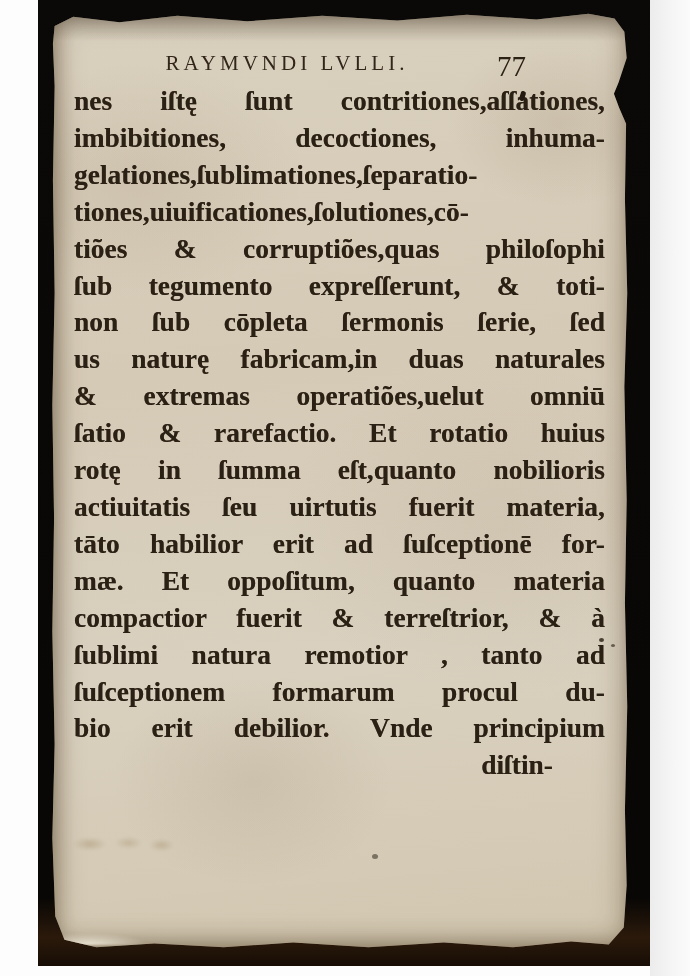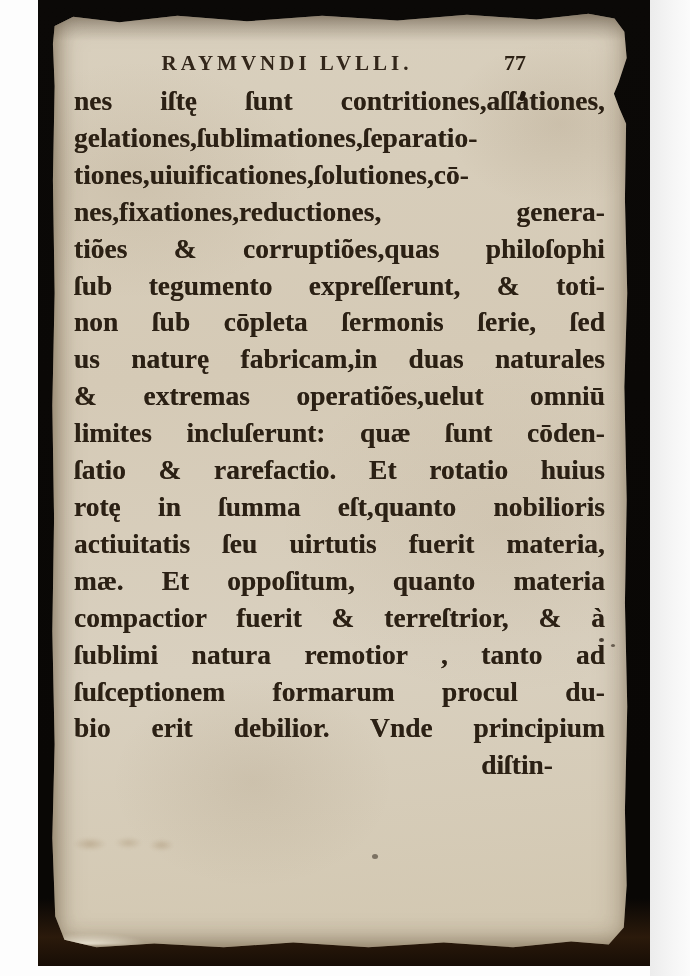--- a/index.html
+++ b/index.html
@@ -40,29 +40,29 @@
       99.3% 85%, 99.6% 93%, 99.1% 97.5%, 96.5% 99.3%,
       90% 99.0%, 80% 99.6%, 68% 99.1%, 55% 99.6%, 42% 99.1%, 30% 99.6%,
       18% 99.2%, 8% 99.6%, 2.5% 98.8%, 0.9% 96.3%,
       0.4% 88%, 0.8% 78%, 0.4% 66%, 0.7% 54%, 0.4% 42%, 0.8% 30%, 0.5% 18%, 0.8% 8%, 0.5% 3.5%
     );
     box-shadow:inset 0 0 34px rgba(70,48,22,.35), inset 0 -10px 22px rgba(70,48,22,.28), inset 8px 0 18px rgba(70,48,22,.22);
     color:var(--ink);
   }
   .header-row{
     position:absolute;left:24px;top:40px;width:530px;height:30px;
-    font-weight:bold;font-size:21px;letter-spacing:4px;
+    font-weight:normal;font-size:21px;letter-spacing:4px;
   }
   .header-title{
     position:absolute;left:0;width:100%;text-align:center;
     transform:translateX(-52px);
     color:#32261a;
   }
   .page-number{
-    position:absolute;right:78px;top:-1px;font-size:22px;letter-spacing:0;
+    position:absolute;right:78px;top:-1px;font-size:29px;letter-spacing:0;
     color:#2c2115;
   }
   .text-block{
     position:absolute;left:24px;top:72px;width:531px;
     font-size:27.5px;font-weight:bold;line-height:36.9px;
     color:var(--ink);
     text-shadow:0 0 0.6px rgba(43,32,20,.55);
   }
   .line{
     width:100%;white-space:nowrap;
@@ -105,32 +105,32 @@
   <div class="paper">
     <div class="edge-shadow-top"></div>
 
     <div class="header-row">
       <div class="header-title">RAYMVNDI LVLLI.</div>
       <div class="page-number">77</div>
     </div>
 
     <div class="text-block">
       <div class="line">nes iſtę ſunt contritiones,aſſationes,</div>
+      <div class="line">imbibitiones, decoctiones, inhuma-</div>
       <div class="line">gelationes,ſublimationes,ſeparatio-</div>
       <div class="line">tiones,uiuificationes,ſolutiones,cō-</div>
-      <div class="line">nes,fixationes,reductiones, genera-</div>
       <div class="line">tiões &amp; corruptiões,quas philoſophi</div>
       <div class="line">ſub tegumento expreſſerunt, &amp; toti-</div>
       <div class="line">non ſub cōpleta ſermonis ſerie, ſed</div>
       <div class="line">us naturę fabricam,in duas naturales</div>
       <div class="line">&amp; extremas operatiões,uelut omniū</div>
-      <div class="line">limites incluſerunt: quæ ſunt cōden-</div>
       <div class="line">ſatio &amp; rarefactio. Et rotatio huius</div>
       <div class="line">rotę in ſumma eſt,quanto nobilioris</div>
       <div class="line">actiuitatis ſeu uirtutis fuerit materia,</div>
+      <div class="line">tāto habilior erit ad ſuſceptionē for-</div>
       <div class="line">mæ. Et oppoſitum, quanto materia</div>
       <div class="line">compactior fuerit &amp; terreſtrior, &amp; à</div>
       <div class="line">ſublimi natura remotior , tanto ad</div>
       <div class="line">ſuſceptionem formarum procul du-</div>
       <div class="line">bio erit debilior. Vnde principium</div>
       <div class="line catchword-line">diſtin-</div>
     </div>
 
     <div class="speck speck-quote"></div>
     <div class="speck speck-dot-1"></div>

